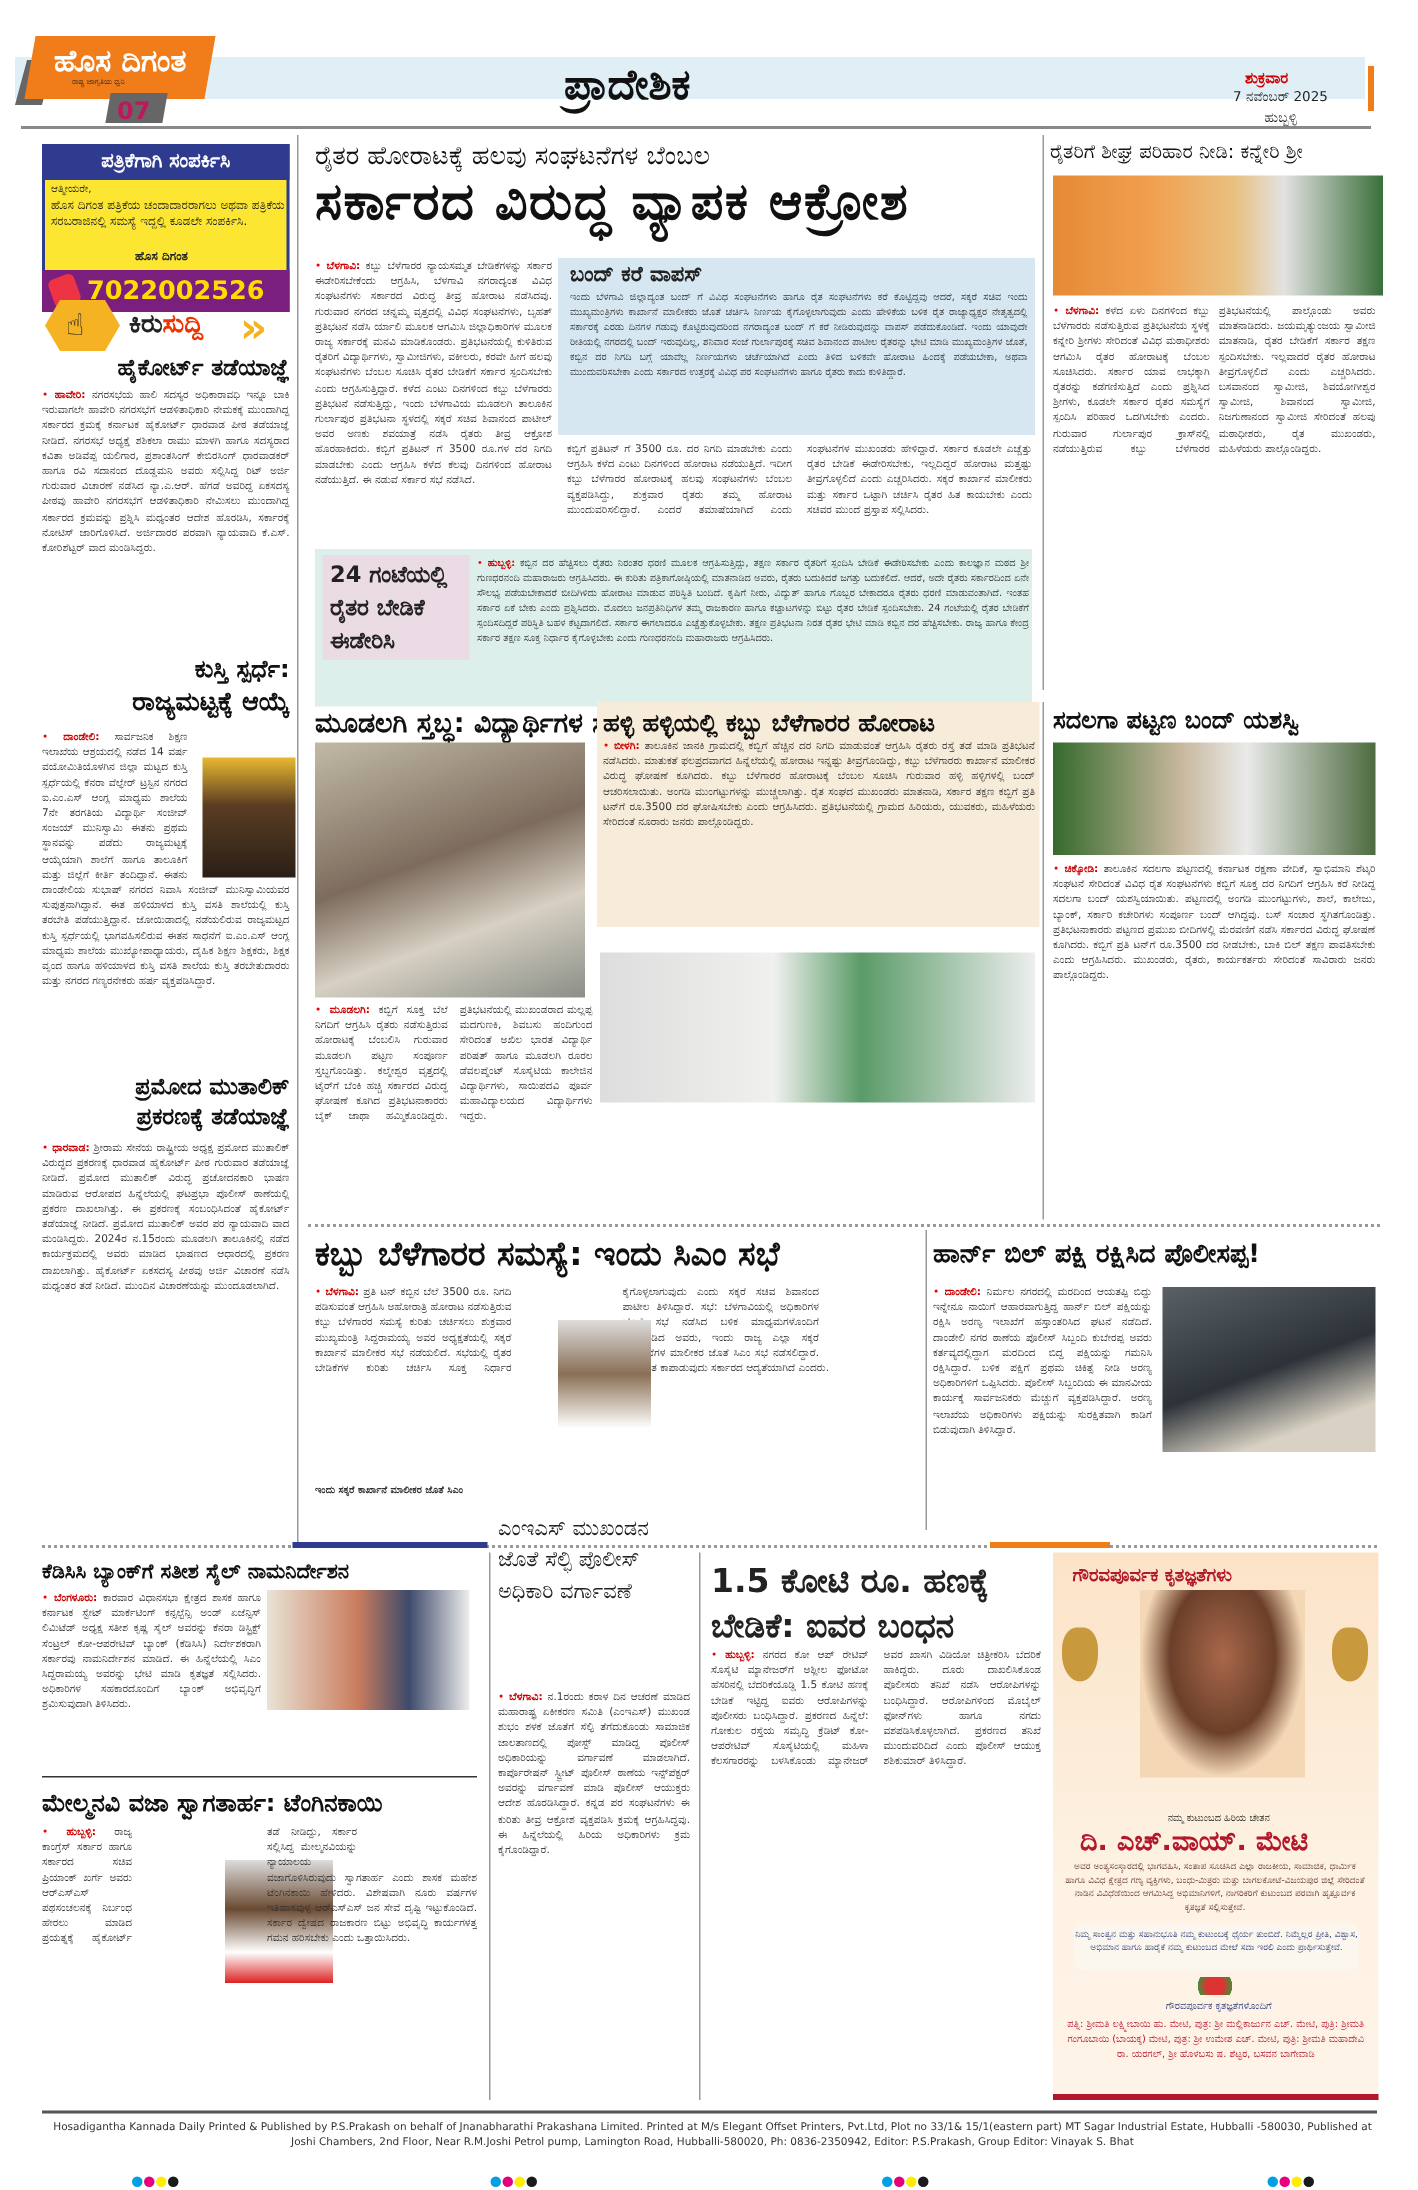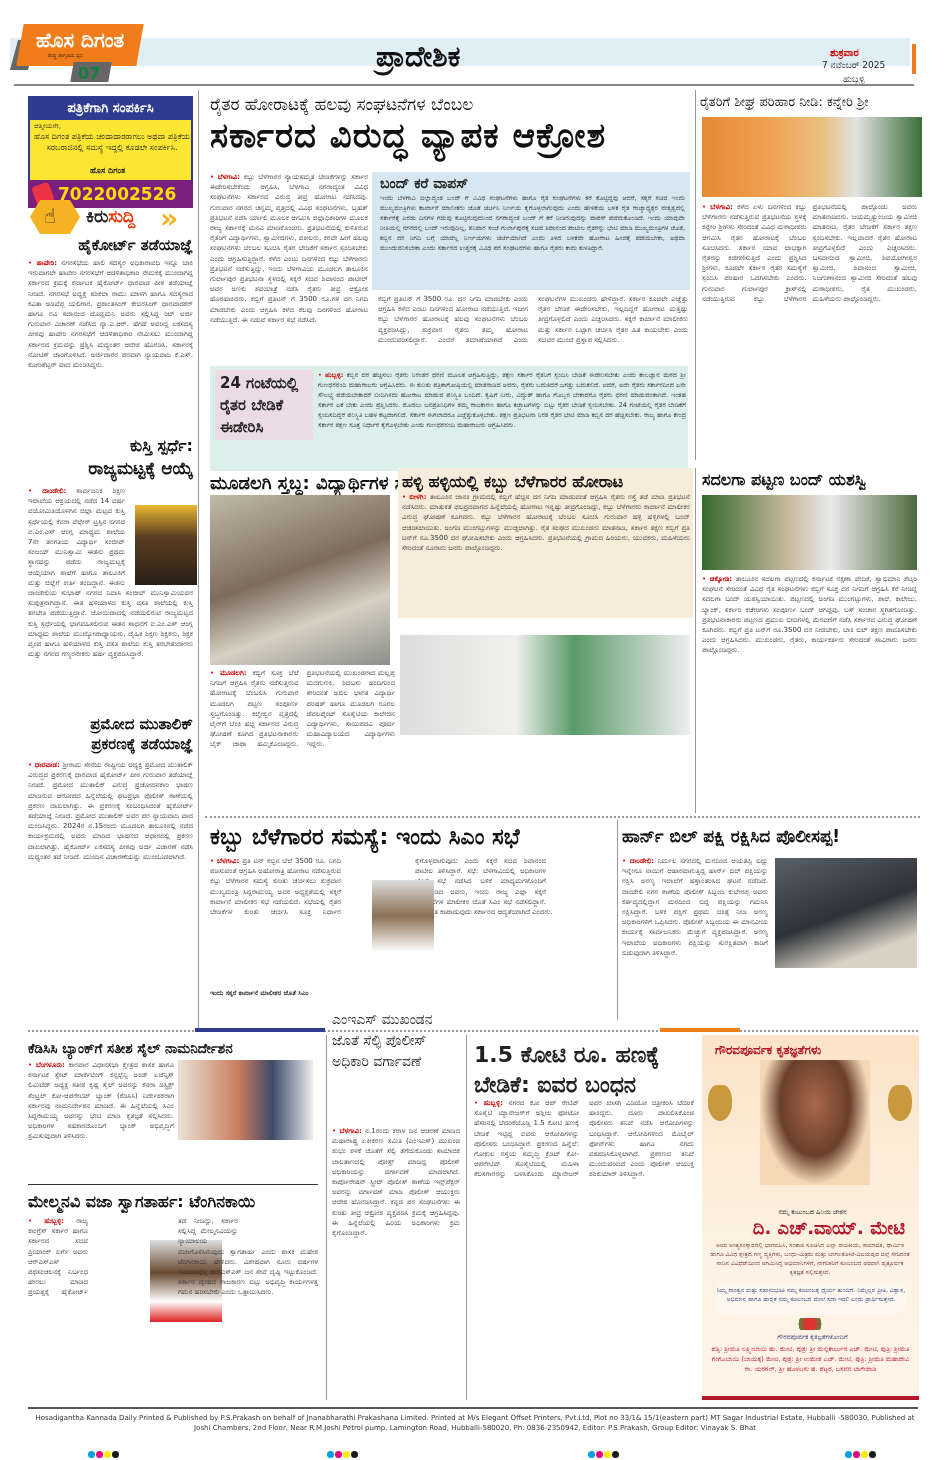--- a/index.html
+++ b/index.html
@@ -5,32 +5,32 @@
 *{box-sizing:border-box;margin:0;padding:0}
 body{width:945px;height:1460px;background:#fff;font-family:"DejaVu Sans",sans-serif;color:#222;position:relative;overflow:hidden}
 .abs{position:absolute}
 
 #mast-bar{left:10px;top:38px;width:900px;height:28px;background:#dfeff5}
 #logo-block{left:20px;top:24px;width:120px;height:42px;background:#f07d1a;transform:skewX(-10deg)}
 #logo-gray{left:14px;top:40px;width:18px;height:30px;background:#666;transform:skewX(-15deg)}
 #page-no-box{left:72px;top:62px;width:38px;height:20px;background:#666;transform:skewX(-10deg)}
 #logo-text{left:36px;top:28px;color:#fff;font-weight:bold;font-size:20px;white-space:nowrap}
 #logo-tag{left:48px;top:52px;color:#222;font-size:5px}
-#page-no{left:78px;top:64px;color:#15803d;font-size:16px;font-weight:bold}
+#page-no{left:78px;top:64px;color:#be185d;font-size:16px;font-weight:bold}
 #section-title{left:376px;top:40px;font-size:28px;font-weight:bold;color:#111}
 #day{left:830px;top:47px;color:#c00;font-size:10px;font-weight:bold}
 #date{left:822px;top:60px;font-size:9px}
 #city{left:843px;top:74px;font-size:9px}
 #date-bar{left:912px;top:44px;width:4px;height:30px;background:#f07d1a}
 #mast-rule{left:14px;top:84px;width:900px;height:2px;background:#888}
 
 #contact-box{left:28px;top:96px;width:165px;height:112px;background:#fce631;border:2px solid #2e3b8f}
 #contact-head{left:28px;top:96px;width:165px;height:24px;background:#2e3b8f;color:#fff;font-size:13px;font-weight:bold;text-align:center;line-height:24px}
 #contact-greet{left:34px;top:122px;font-size:7px}
-#contact-body{left:34px;top:131px;width:156px;font-size:8px;line-height:11px;text-align:center}
+#contact-body{left:34px;top:131px;width:156px;font-size:8px;line-height:11px;}
 #contact-sign{left:90px;top:166px;font-size:8px;font-weight:bold}
 #contact-phone-bar{left:28px;top:180px;width:165px;height:28px;background:#7b1f7f;color:#ffdd00;font-weight:bold;font-size:17px;line-height:28px;padding-left:30px}
 #phone-icon{left:34px;top:184px;width:18px;height:20px;background:#e34;border-radius:4px;transform:rotate(-20deg)}
 #kiru-hex{left:30px;top:200px;width:50px;height:34px;background:#f5b323;clip-path:polygon(20% 0,80% 0,100% 50%,80% 100%,20% 100%,0 50%)}
 #kiru-chev{left:160px;top:202px;font-size:28px;color:#f5b323;font-weight:bold}
 #kiru-label{left:86px;top:206px;font-size:17px;font-weight:bold}
 #kiru-label .red{color:#e30}
 .lc-head{font-weight:bold;color:#111;text-align:right}
 .body-text{font-size:7px;line-height:10.2px;color:#333;text-align:justify}
 .dateline{color:#c00;font-weight:bold}
@@ -56,21 +56,21 @@
 #photo-cm{left:372px;top:880px;width:62px;height:90px;background:linear-gradient(180deg,#ddd,#8a6f55 40%,#fff 80%)}
 #photo-horn{left:775px;top:858px;width:142px;height:110px;background:linear-gradient(160deg,#596066,#2c3238 50%,#d9d2c4 80%)}
 #photo-kdcc{left:178px;top:1060px;width:135px;height:80px;background:linear-gradient(90deg,#e9e3d5,#c97c5d 45%,#3e4a6b 70%,#eee)}
 #photo-melkanavi{left:150px;top:1240px;width:72px;height:82px;background:linear-gradient(180deg,#ddd,#6b4a32 40%,#fff 75%,#d22)}
 #ad-box{left:702px;top:1035px;width:217px;height:365px;background:linear-gradient(180deg,#fbe3c7,#fdf2e3 60%,#fff3e8)}
 #ad-title{left:715px;top:1043px;font-size:12px;font-weight:bold;color:#b3172b}
 #ad-photo{left:760px;top:1060px;width:110px;height:125px;background:radial-gradient(ellipse at 50% 35%,#a8684a 0,#6b3f2a 45%,#f4d8b6 70%)}
 #ad-lamp-l{left:708px;top:1085px;width:24px;height:36px;background:#c99a3d;border-radius:40% 40% 50% 50%}
 #ad-lamp-r{left:888px;top:1085px;width:24px;height:36px;background:#c99a3d;border-radius:40% 40% 50% 50%}
 #ad-intro{left:720px;top:1208px;width:185px;text-align:center;font-size:6.5px}
-#ad-name{left:720px;top:1217px;width:185px;text-align:right;font-size:18px;font-weight:bold;color:#b3172b}
+#ad-name{left:720px;top:1217px;width:185px;text-align:left;font-size:18px;font-weight:bold;color:#b3172b}
 #ad-body{left:710px;top:1240px;width:200px;text-align:center;font-size:6px;line-height:9px;color:#633}
 #ad-quote{left:716px;top:1282px;width:190px;height:32px;background:#fbf6ee;border-radius:8px;text-align:center;font-size:6px;line-height:9px;color:#2d3c78;padding-top:3px}
 #ad-flower{left:795px;top:1318px;width:30px;height:12px;background:radial-gradient(circle,#d33 35%,#4a8a3a 70%,transparent 72%)}
 #ad-family-head{left:720px;top:1333px;width:185px;text-align:center;font-size:6.5px;color:#2d3c78}
 #ad-family{left:708px;top:1344px;width:205px;text-align:center;font-size:6.5px;line-height:10px;color:#b3172b}
 #ad-bottom{left:702px;top:1396px;width:217px;height:4px;background:#b3172b}
 .rule-h{height:1px;background:#999}
 .rule-v{width:1px;background:#999}
 .dotted{border-top:2px dotted #999;height:0}
 #footer-text{left:30px;top:1413px;width:890px;font-size:7px;line-height:10px;text-align:center;color:#333}

